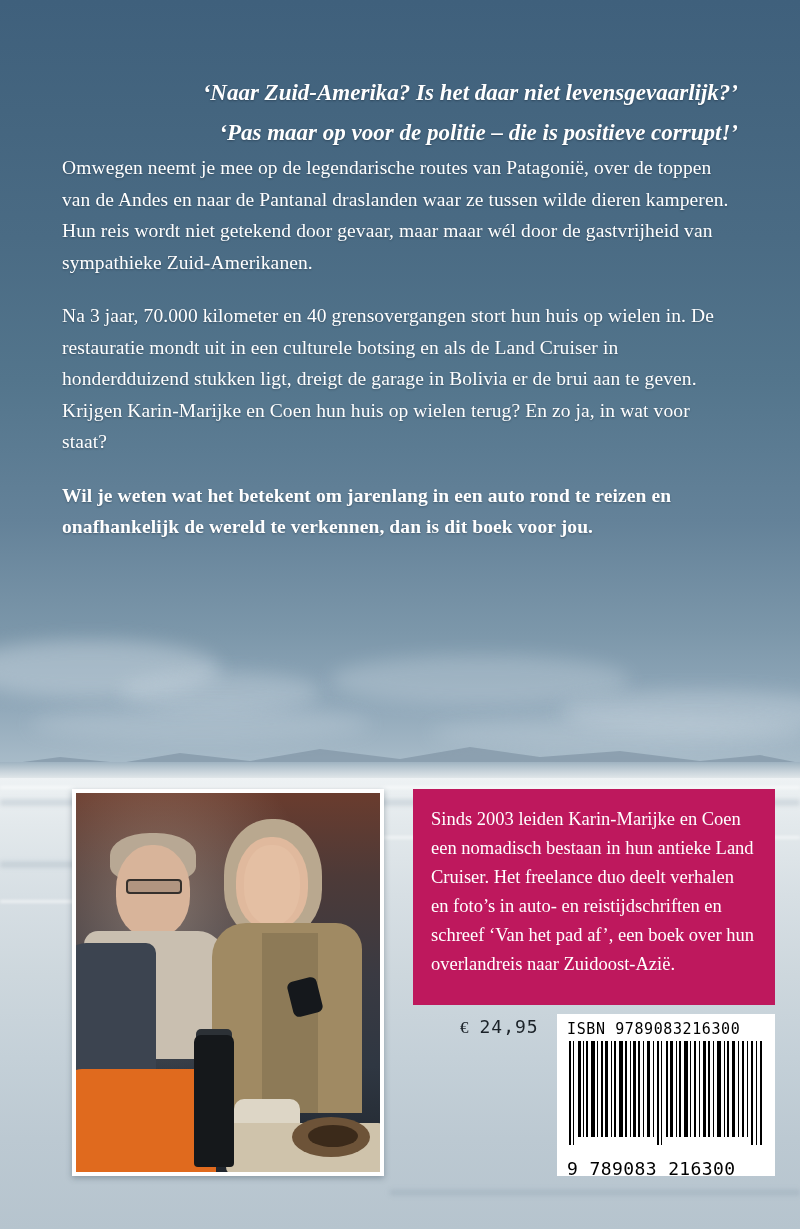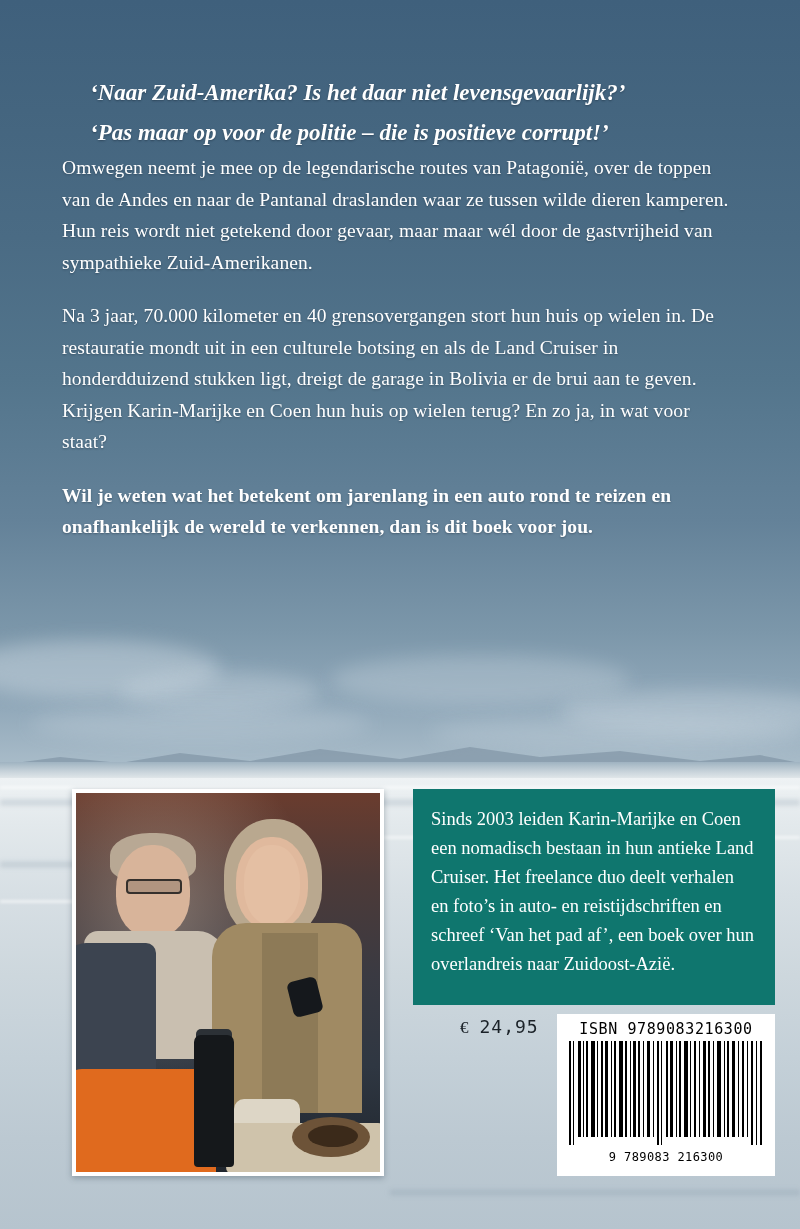--- a/index.html
+++ b/index.html
@@ -88,27 +88,27 @@
   }
 
   
   .content {
     position: absolute;
     left: 0; top: 0;
     width: 800px;
   }
   .tagline {
     margin: 0;
-    padding: 0 90px;
+    padding: 0 62px;
     color: #ffffff;
     font-style: italic;
     font-weight: bold;
     font-size: 23px;
     line-height: 38px;
-    text-align: left;
+    text-align: right;
     text-shadow: 0 1px 2px rgba(20,35,50,.45);
   }
   .tagline.l1 { padding-top: 74px; }
   .tagline.l2 { padding-top: 2px; }
 
   .body-copy {
     margin: 0;
     padding: 0 62px;
     color: #ffffff;
     font-size: 19.5px;
@@ -162,21 +162,21 @@
   .ph-table  { left: 150px; top: 330px; width: 160px; height: 52px; background: #cfc3ab; border-radius: 8px; }
   .ph-bowl   { left: 216px; top: 324px; width: 78px; height: 40px; border-radius: 50%; background: #6d5338; }
   .ph-bowl2  { left: 232px; top: 332px; width: 50px; height: 22px; border-radius: 50%; background: #3b2a1a; }
   .ph-bag    { left: 158px; top: 306px; width: 66px; height: 56px; border-radius: 10px; background: #ddd6c6; }
 
   
   .info-box {
     position: absolute;
     left: 413px; top: 789px;
     width: 362px; height: 216px;
-    background: #0f766e;
+    background: #be185d;
     box-sizing: border-box;
     padding: 16px 20px 14px 18px;
   }
   .info-box p {
     margin: 0;
     color: #ffffff;
     font-size: 18.5px;
     line-height: 29px;
   }
 
@@ -192,41 +192,41 @@
   .price .cur { font-family: "Liberation Serif", serif; font-size: 17px; margin-right: 10px; }
 
   
   .barcode-box {
     position: absolute;
     left: 557px; top: 1014px;
     width: 218px; height: 162px;
     background: #ffffff;
     box-sizing: border-box;
     padding: 6px 10px 4px 10px;
-    text-align: center;
+    text-align: left;
   }
   .barcode-isbn {
     font-family: "DejaVu Sans Mono", monospace;
     font-size: 15px;
     letter-spacing: .6px;
     color: #000;
     margin-bottom: 3px;
     white-space: nowrap;
   }
   .barcode-bars {
     height: 104px;
     width: 198px;
     margin: 0 auto;
   }
   .barcode-digits {
     font-family: "DejaVu Sans Mono", monospace;
-    font-size: 12px;
+    font-size: 18px;
     letter-spacing: .4px;
     color: #000;
-    margin-top: 1px;
+    margin-top: 9px;
     white-space: nowrap;
   }
 </style>
 </head>
 <body>
 
 <div class="page">
 
   <div class="bg-sky"></div>
   <div class="cloud c1"></div>

